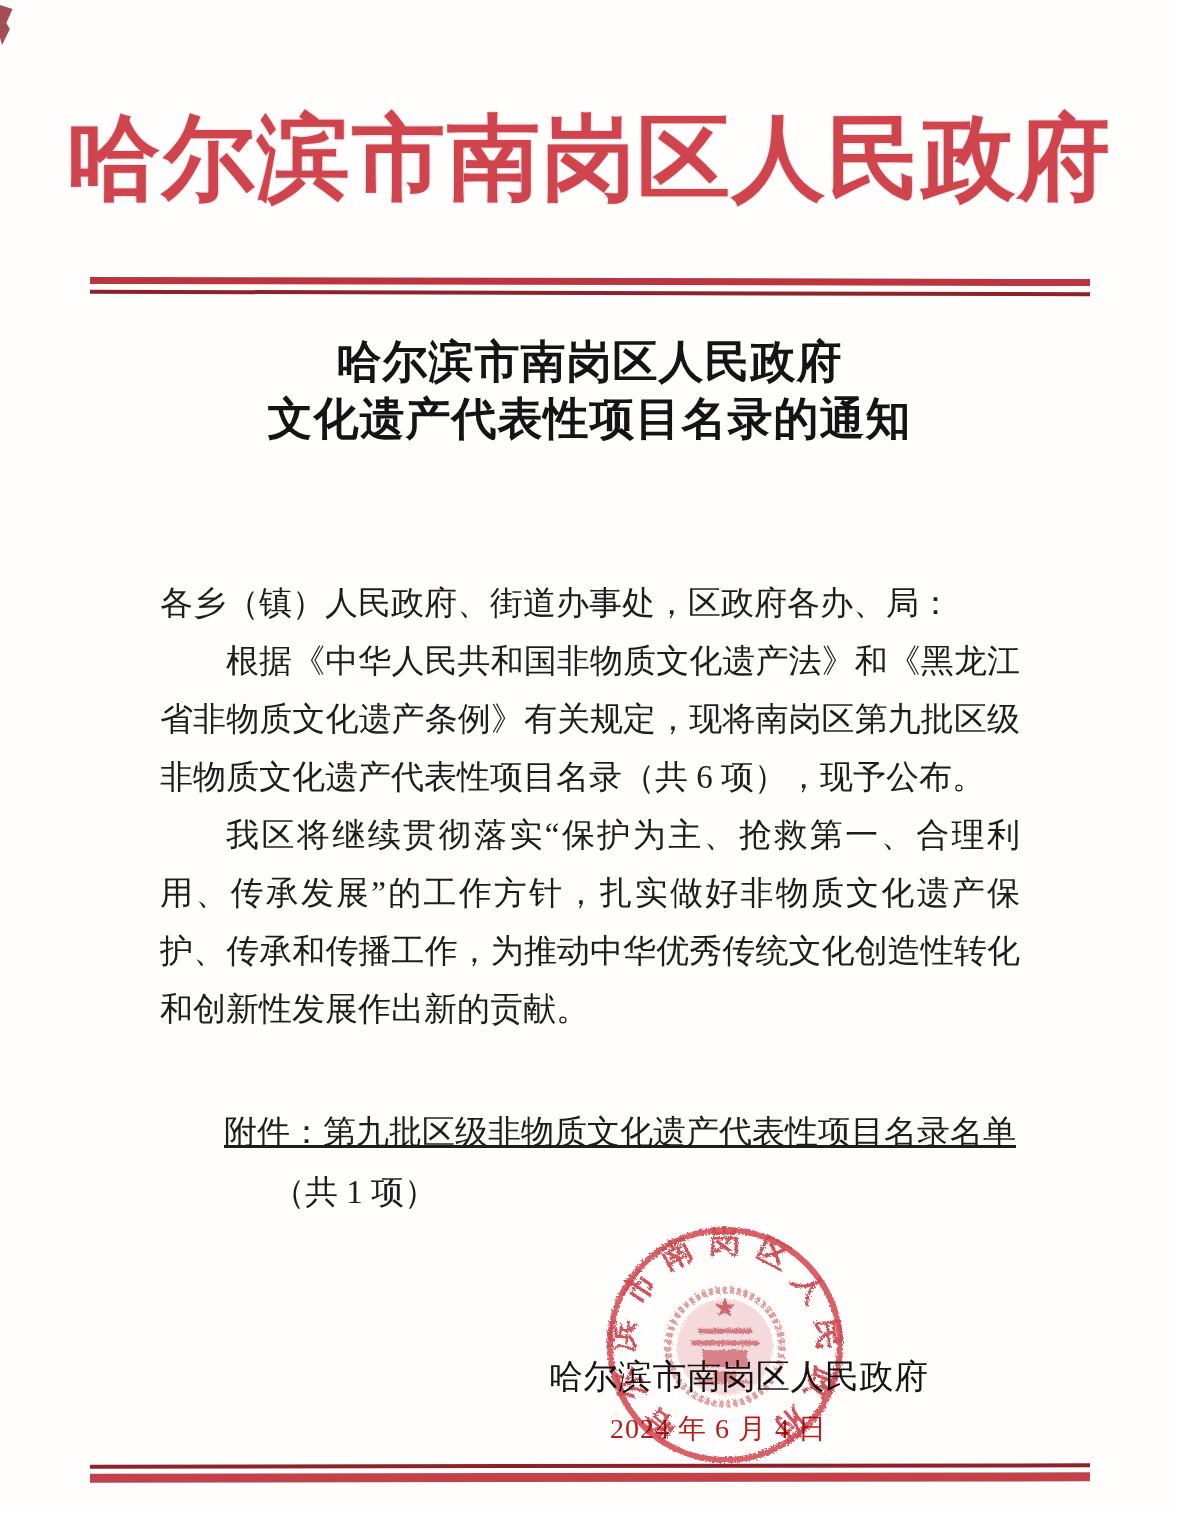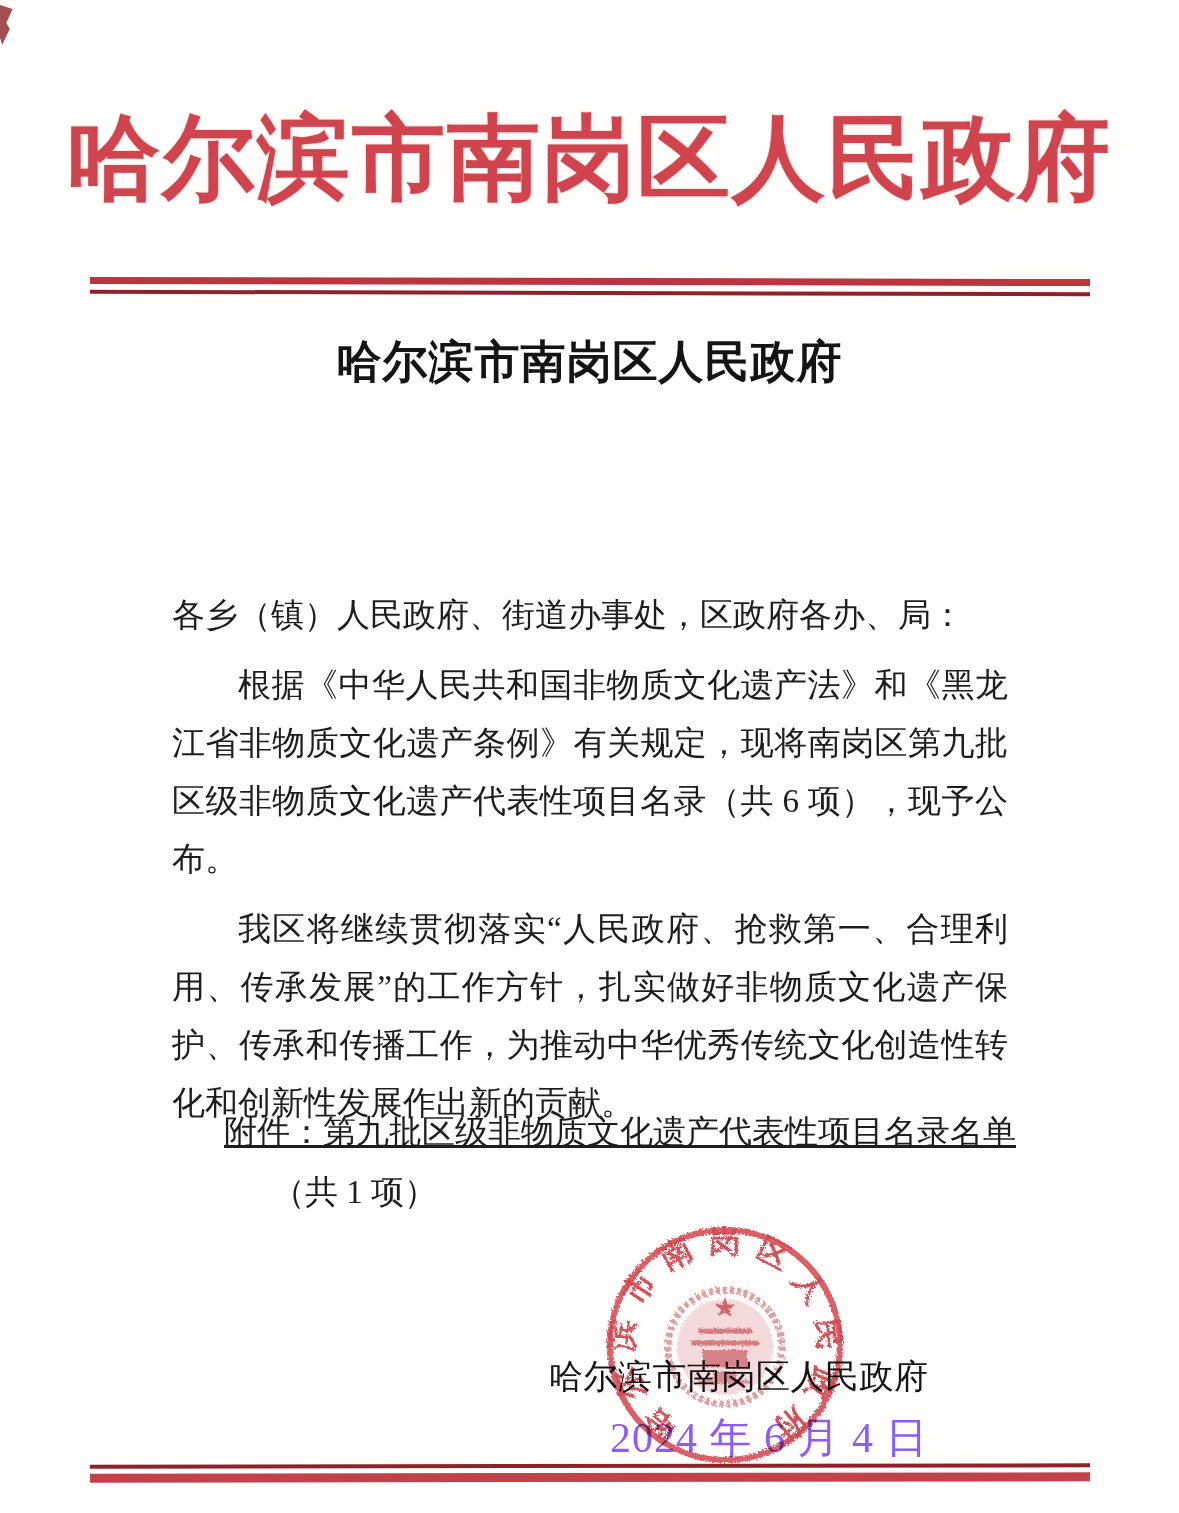--- a/index.html
+++ b/index.html
@@ -59,21 +59,21 @@
   .body-text {
     position: absolute;
     top: 574px; left: 160px;
     width: 860px;
     font-size: 33px;
     line-height: 58px;
     text-align: justify;
     text-justify: inter-ideograph;
     color: #1d1d1d;
   }
-  .body-text p { margin: 12px; }
+  .body-text p { margin: 0; }
   .body-text .para { text-indent: 2em; }
 
   .attachment {
     position: absolute;
     top: 1102px; left: 160px;
     width: 880px;
     font-size: 33px;
     line-height: 60px;
     color: #1d1d1d;
   }
@@ -84,23 +84,23 @@
     position: absolute;
     left: 549px; top: 1354px;
     font-size: 34px;
     letter-spacing: .5px;
     color: #151515;
     white-space: nowrap;
   }
   .issue-date {
     position: absolute;
     left: 610px; top: 1410px;
-    font-size: 42px;
+    font-size: 28px;
     letter-spacing: 1px;
-    color: #8b5cf6;
+    color: #b91c1c;
     white-space: nowrap;
   }
 
   
   .seal {
     position: absolute;
     left: 602px; top: 1222px;
     width: 246px; height: 246px;
     mix-blend-mode: multiply;
     opacity: .93;
@@ -114,26 +114,27 @@
 
   <div class="corner-artifact"></div>
 
   <div class="letterhead">哈尔滨市南岗区人民政府</div>
 
   <div class="rule rule-top-thick"></div>
   <div class="rule rule-top-thin"></div>
 
   <div class="doc-title">
     <div>哈尔滨市南岗区人民政府</div>
+    <div>文化遗产代表性项目名录的通知</div>
   </div>
 
   <div class="body-text">
     <p class="salutation">各乡（镇）人民政府、街道办事处，区政府各办、局：</p>
     <p class="para">根据《中华人民共和国非物质文化遗产法》和《黑龙江省非物质文化遗产条例》有关规定，现将南岗区第九批区级非物质文化遗产代表性项目名录（共 6 项），现予公布。</p>
-    <p class="para">我区将继续贯彻落实“人民政府、抢救第一、合理利用、传承发展”的工作方针，扎实做好非物质文化遗产保护、传承和传播工作，为推动中华优秀传统文化创造性转化和创新性发展作出新的贡献。</p>
+    <p class="para">我区将继续贯彻落实“保护为主、抢救第一、合理利用、传承发展”的工作方针，扎实做好非物质文化遗产保护、传承和传播工作，为推动中华优秀传统文化创造性转化和创新性发展作出新的贡献。</p>
   </div>
 
   <div class="attachment">
     <div class="attach-title">附件：第九批区级非物质文化遗产代表性项目名录名单</div>
     <div class="attach-count">（共 1 项）</div>
   </div>
 
   <div class="issuer-signature">哈尔滨市南岗区人民政府</div>
   <div class="issue-date">2024 年 6 月 4 日</div>
 

